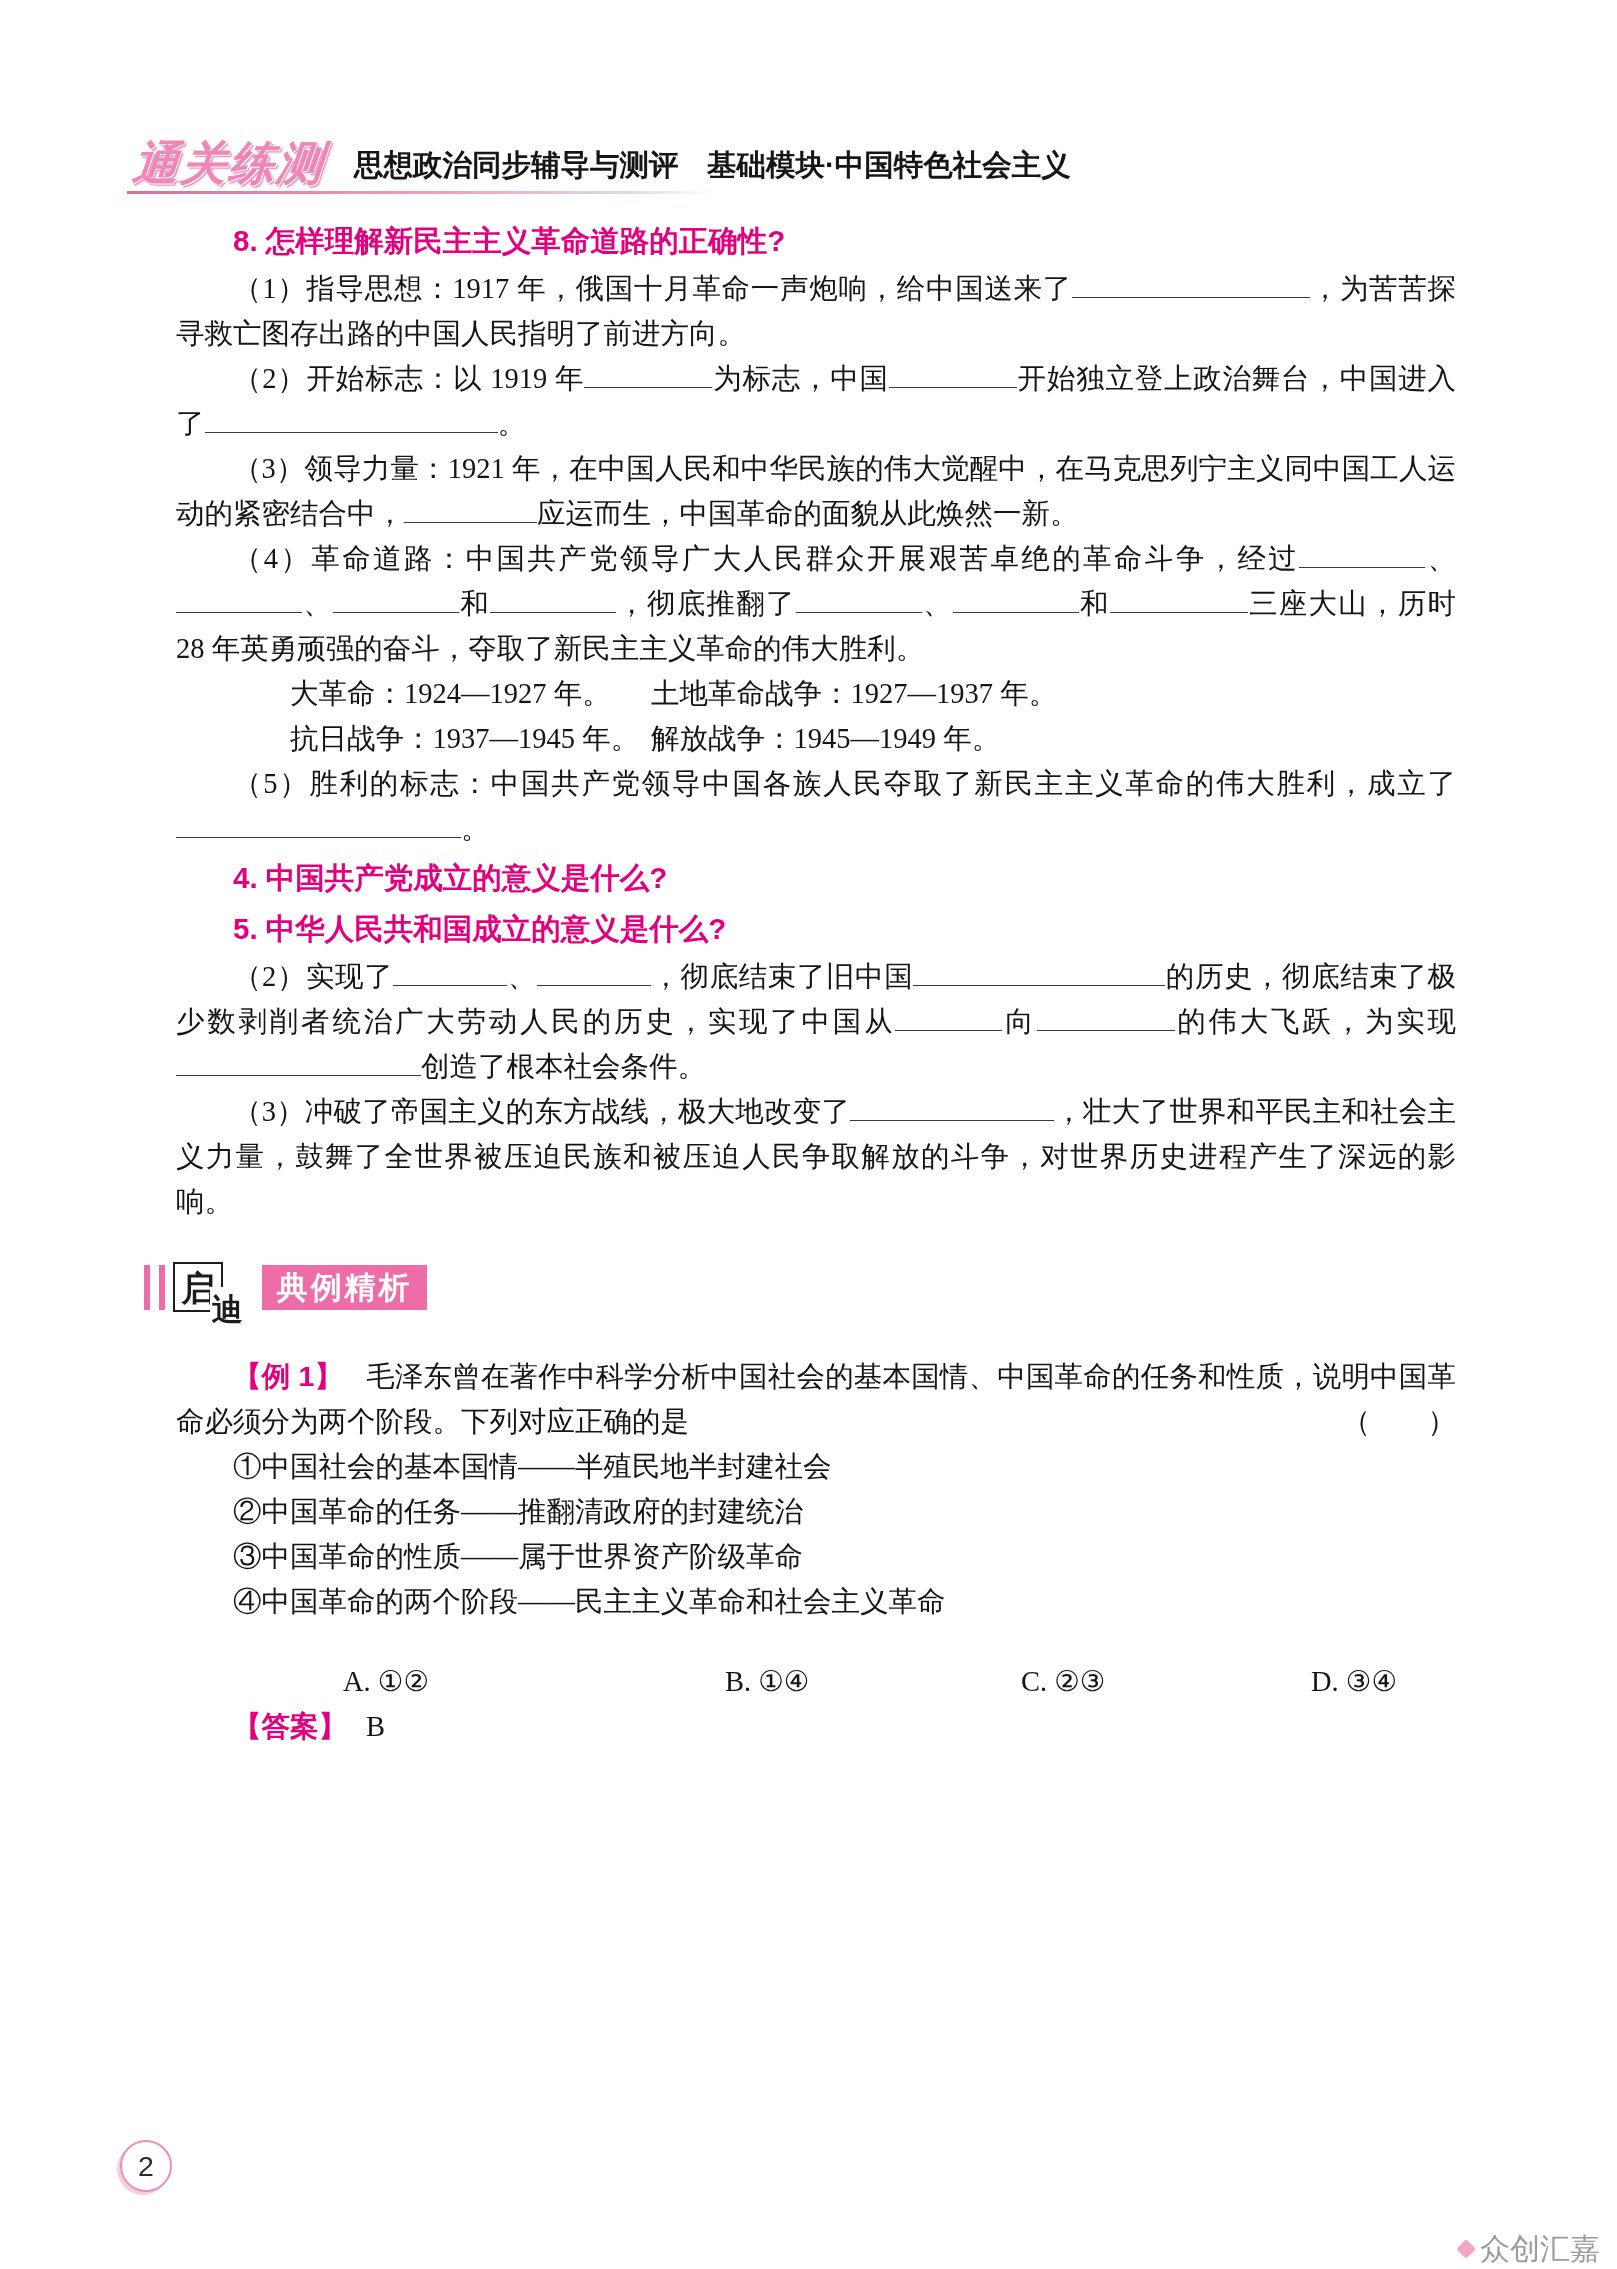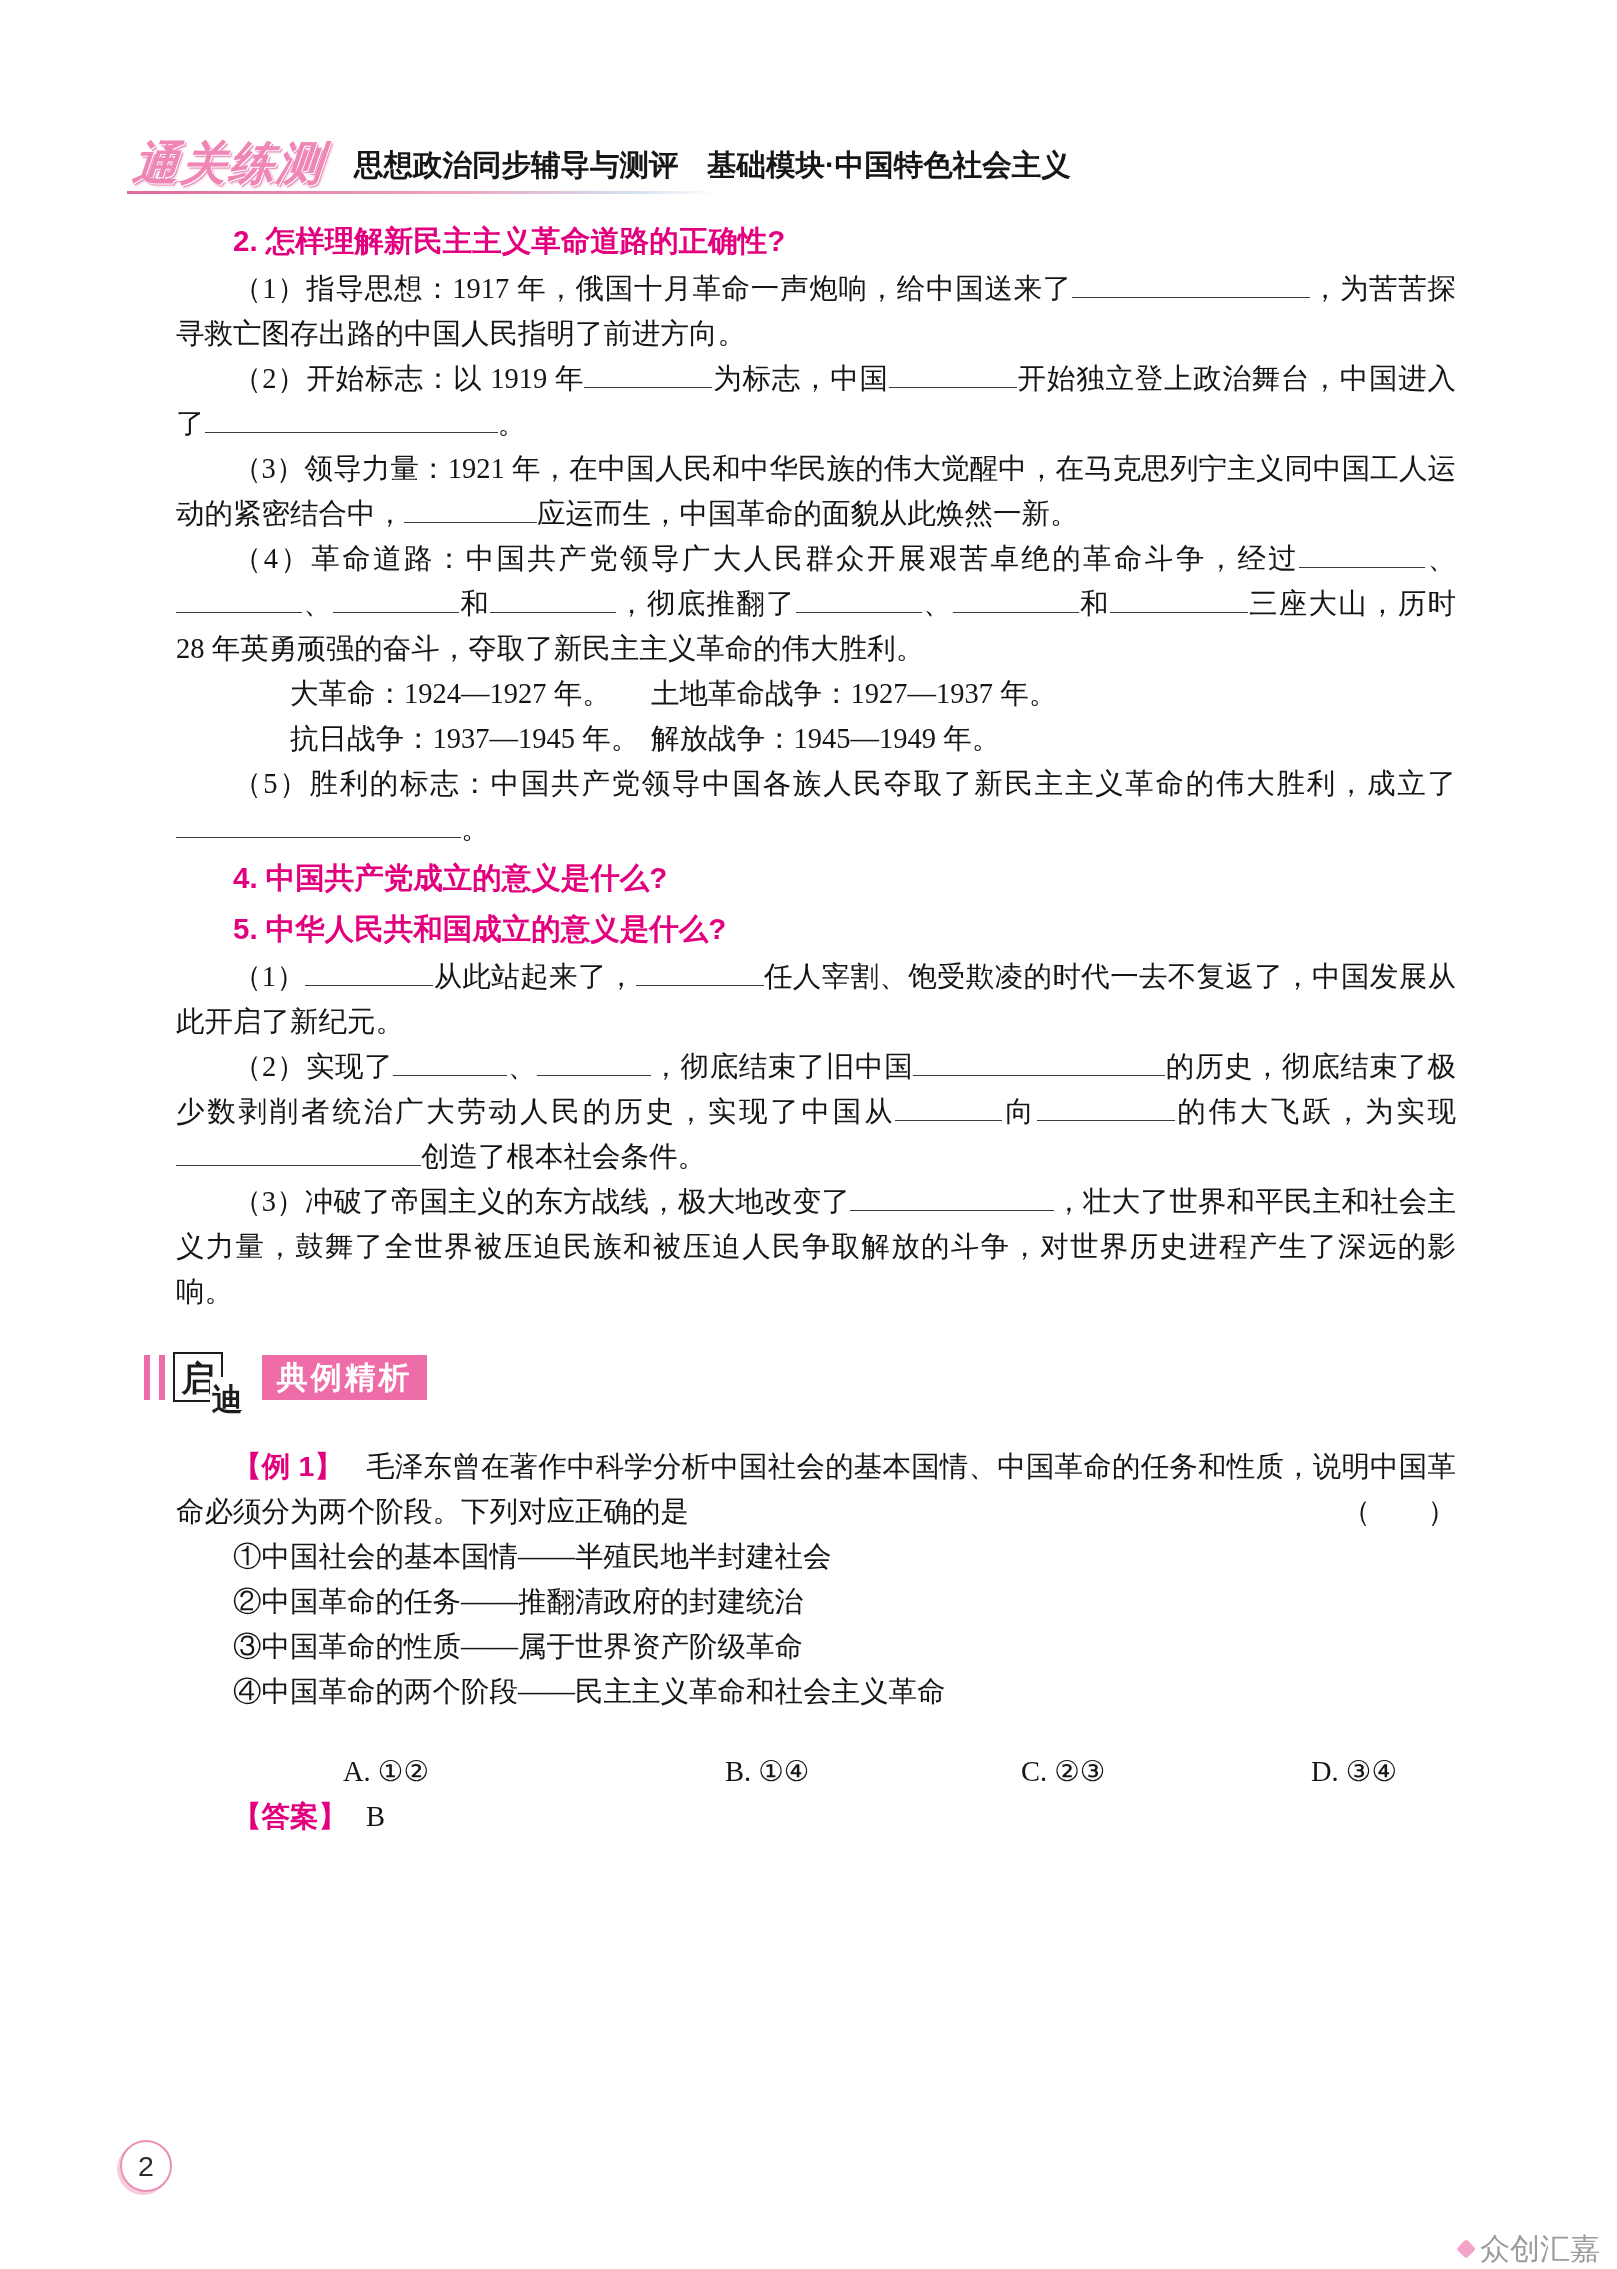--- a/index.html
+++ b/index.html
@@ -93,33 +93,32 @@
 <div class="page" style="--accent-pink: #e3007e; --badge-pink: #ee6da8; --logo-pink: #ef86b5; --divider-pink: #dd6b9b; --ring-pink: #e990b7; --watermark-gray: #9b9b9b;">
 
   <div class="header-logo">通关练测</div>
   <div class="header-title">
     <span>思想政治同步辅导与测评</span><span class="module">基础模块·中国特色社会主义</span>
   </div>
   <div class="header-rule"></div>
 
   <div class="content">
 
-    <h3 class="qt">2. 怎样理解新民主主义革命道路的正确性?</h3>
+    <h3 class="qt">8. 怎样理解新民主主义革命道路的正确性?</h3>
     <p>（1）指导思想：1917 年，俄国十月革命一声炮响，给中国送来了<span class="blank" style="width: 238px;"></span>，为苦苦探寻救亡图存出路的中国人民指明了前进方向。</p>
     <p>（2）开始标志：以 1919 年<span class="blank" style="width: 128px;"></span>为标志，中国<span class="blank" style="width: 128px;"></span>开始独立登上政治舞台，中国进入了<span class="blank" style="width: 293px;"></span>。</p>
     <p>（3）领导力量：1921 年，在中国人民和中华民族的伟大觉醒中，在马克思列宁主义同中国工人运动的紧密结合中，<span class="blank" style="width: 133px;"></span>应运而生，中国革命的面貌从此焕然一新。</p>
     <p>（4）革命道路：中国共产党领导广大人民群众开展艰苦卓绝的革命斗争，经过<span class="blank" style="width: 126px;"></span>、<span class="blank" style="width: 126px;"></span>、<span class="blank" style="width: 126px;"></span>和<span class="blank" style="width: 126px;"></span>，彻底推翻了<span class="blank" style="width: 126px;"></span>、<span class="blank" style="width: 126px;"></span>和<span class="blank" style="width: 138px;"></span>三座大山，历时 28 年英勇顽强的奋斗，夺取了新民主主义革命的伟大胜利。</p>
     <p><span class="date-left">大革命：1924—1927 年。</span><span>土地革命战争：1927—1937 年。</span></p>
     <p><span class="date-left">抗日战争：1937—1945 年。</span><span>解放战争：1945—1949 年。</span></p>
     <p>（5）胜利的标志：中国共产党领导中国各族人民夺取了新民主主义革命的伟大胜利，成立了<span class="blank" style="width: 285px;"></span>。</p>
 
     <h3 class="qt">4. 中国共产党成立的意义是什么?</h3>
 
     <h3 class="qt">5. 中华人民共和国成立的意义是什么?</h3>
-    <p>（1）<span class="blank" style="width: 128px;"></span>从此站起来了，<span class="blank" style="width: 128px;"></span>任人宰割、饱受欺凌的时代一去不复返了，中国发展从此开启了新纪元。</p>
     <p>（2）实现了<span class="blank" style="width: 114px;"></span>、<span class="blank" style="width: 114px;"></span>，彻底结束了旧中国<span class="blank" style="width: 252px;"></span>的历史，彻底结束了极少数剥削者统治广大劳动人民的历史，实现了中国从<span class="blank" style="width: 107px;"></span>向<span class="blank" style="width: 138px;"></span>的伟大飞跃，为实现<span class="blank" style="width: 245px;"></span>创造了根本社会条件。</p>
     <p>（3）冲破了帝国主义的东方战线，极大地改变了<span class="blank" style="width: 204px;"></span>，壮大了世界和平民主和社会主义力量，鼓舞了全世界被压迫民族和被压迫人民争取解放的斗争，对世界历史进程产生了深远的影响。</p>
 
     <div class="sec-header">
       <span class="sec-bars"></span>
       <span class="sec-box">启</span>
       <span class="sec-di">迪</span>
       <span class="sec-badge">典例精析</span>
     </div>
 

